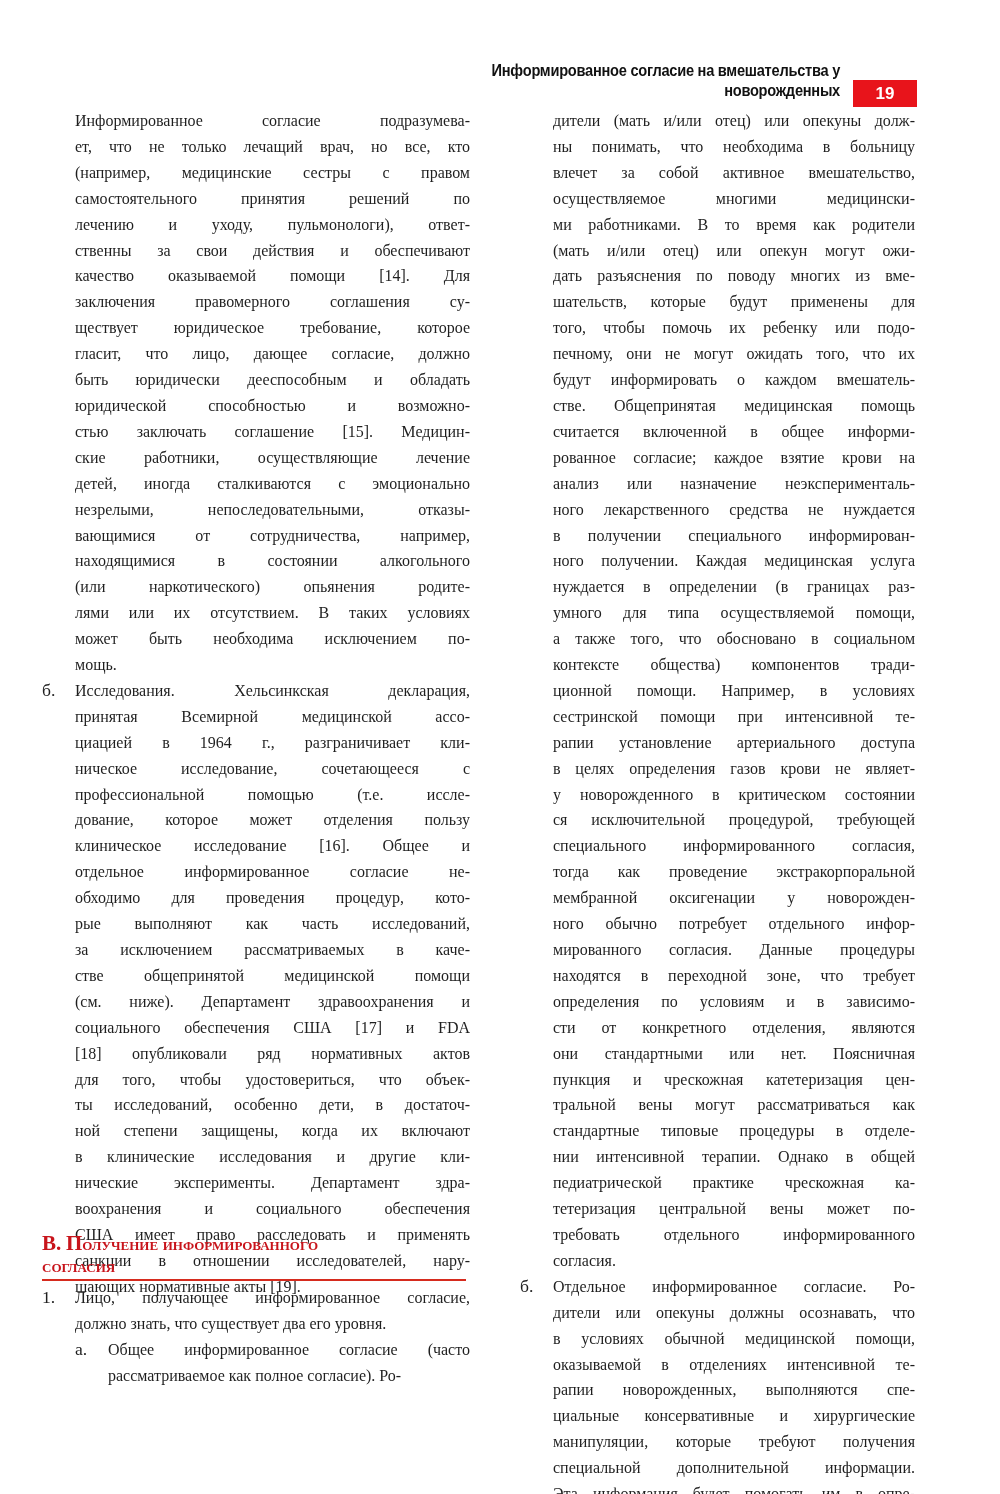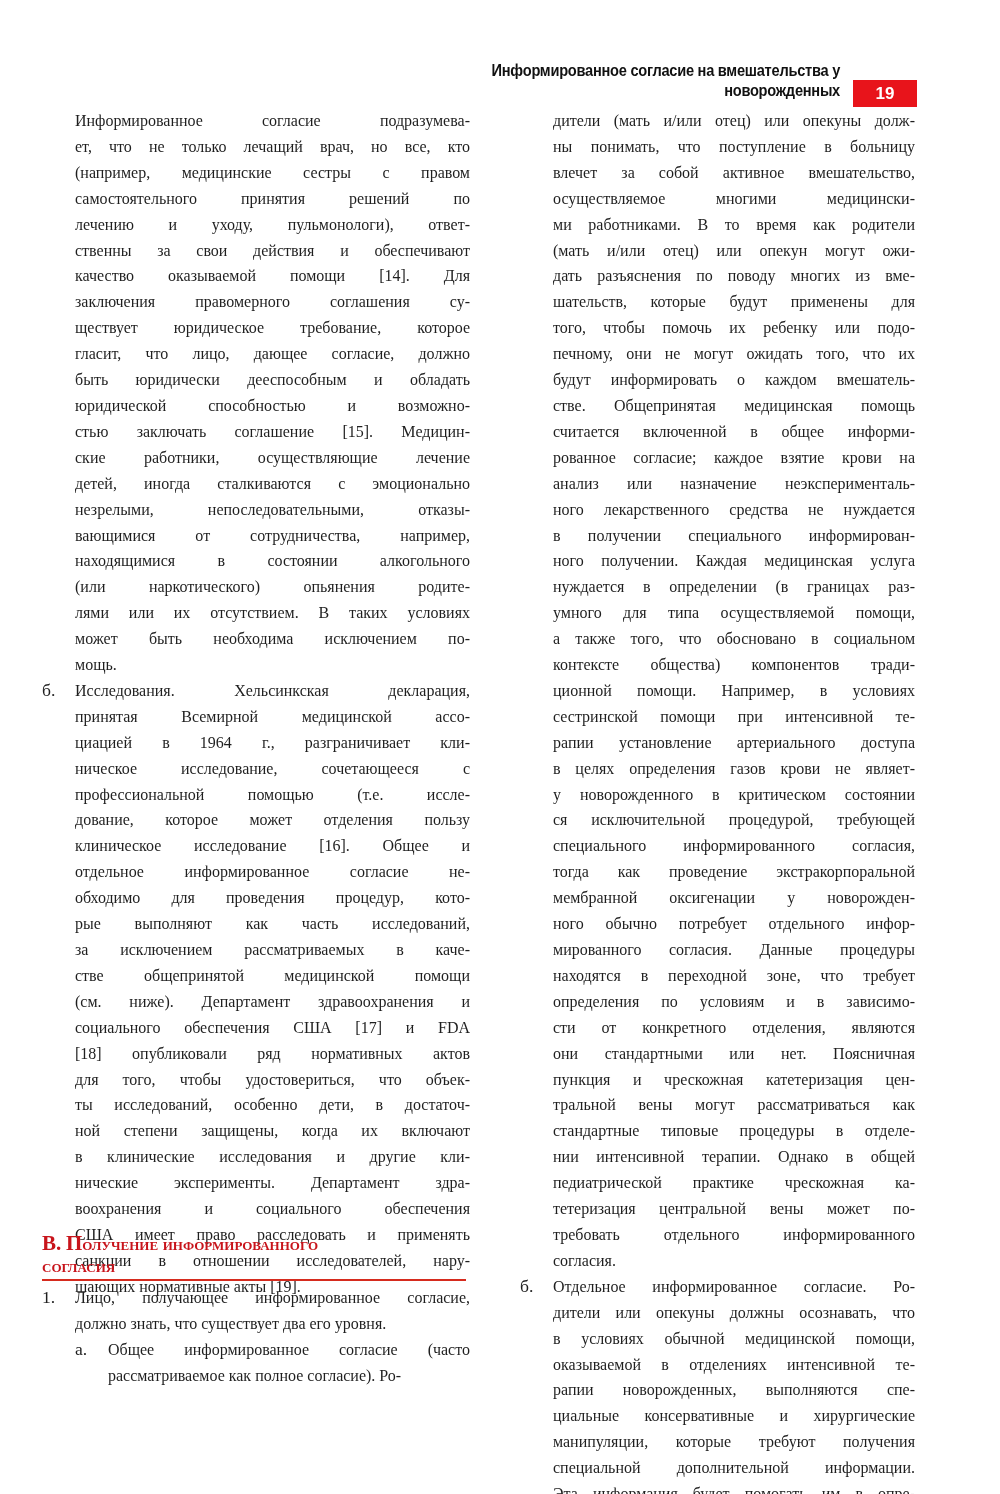--- a/index.html
+++ b/index.html
@@ -118,21 +118,21 @@
     <div class="lines indent-l2" id="left-item1a">
         <span class="line">Общее информированное согласие (часто</span>
         <span class="line last">рассматриваемое как полное согласие). Ро-</span>
       </div>
   </div>
 </div>
 
 <div class="col col-right">
   <div class="lines" id="right-cont">
       <span class="line">дители (мать и/или отец) или опекуны долж-</span>
-      <span class="line">ны понимать, что поступление в больницу</span>
+      <span class="line">ны понимать, что необходима в больницу</span>
       <span class="line">влечет за собой активное вмешательство,</span>
       <span class="line">осуществляемое многими медицински-</span>
       <span class="line">ми работниками. В то время как родители</span>
       <span class="line">(мать и/или отец) или опекун могут ожи-</span>
       <span class="line">дать разъяснения по поводу многих из вме-</span>
       <span class="line">шательств, которые будут применены для</span>
       <span class="line">того, чтобы помочь их ребенку или подо-</span>
       <span class="line">печному, они не могут ожидать того, что их</span>
       <span class="line">будут информировать о каждом вмешатель-</span>
       <span class="line">стве. Общепринятая медицинская помощь</span>

